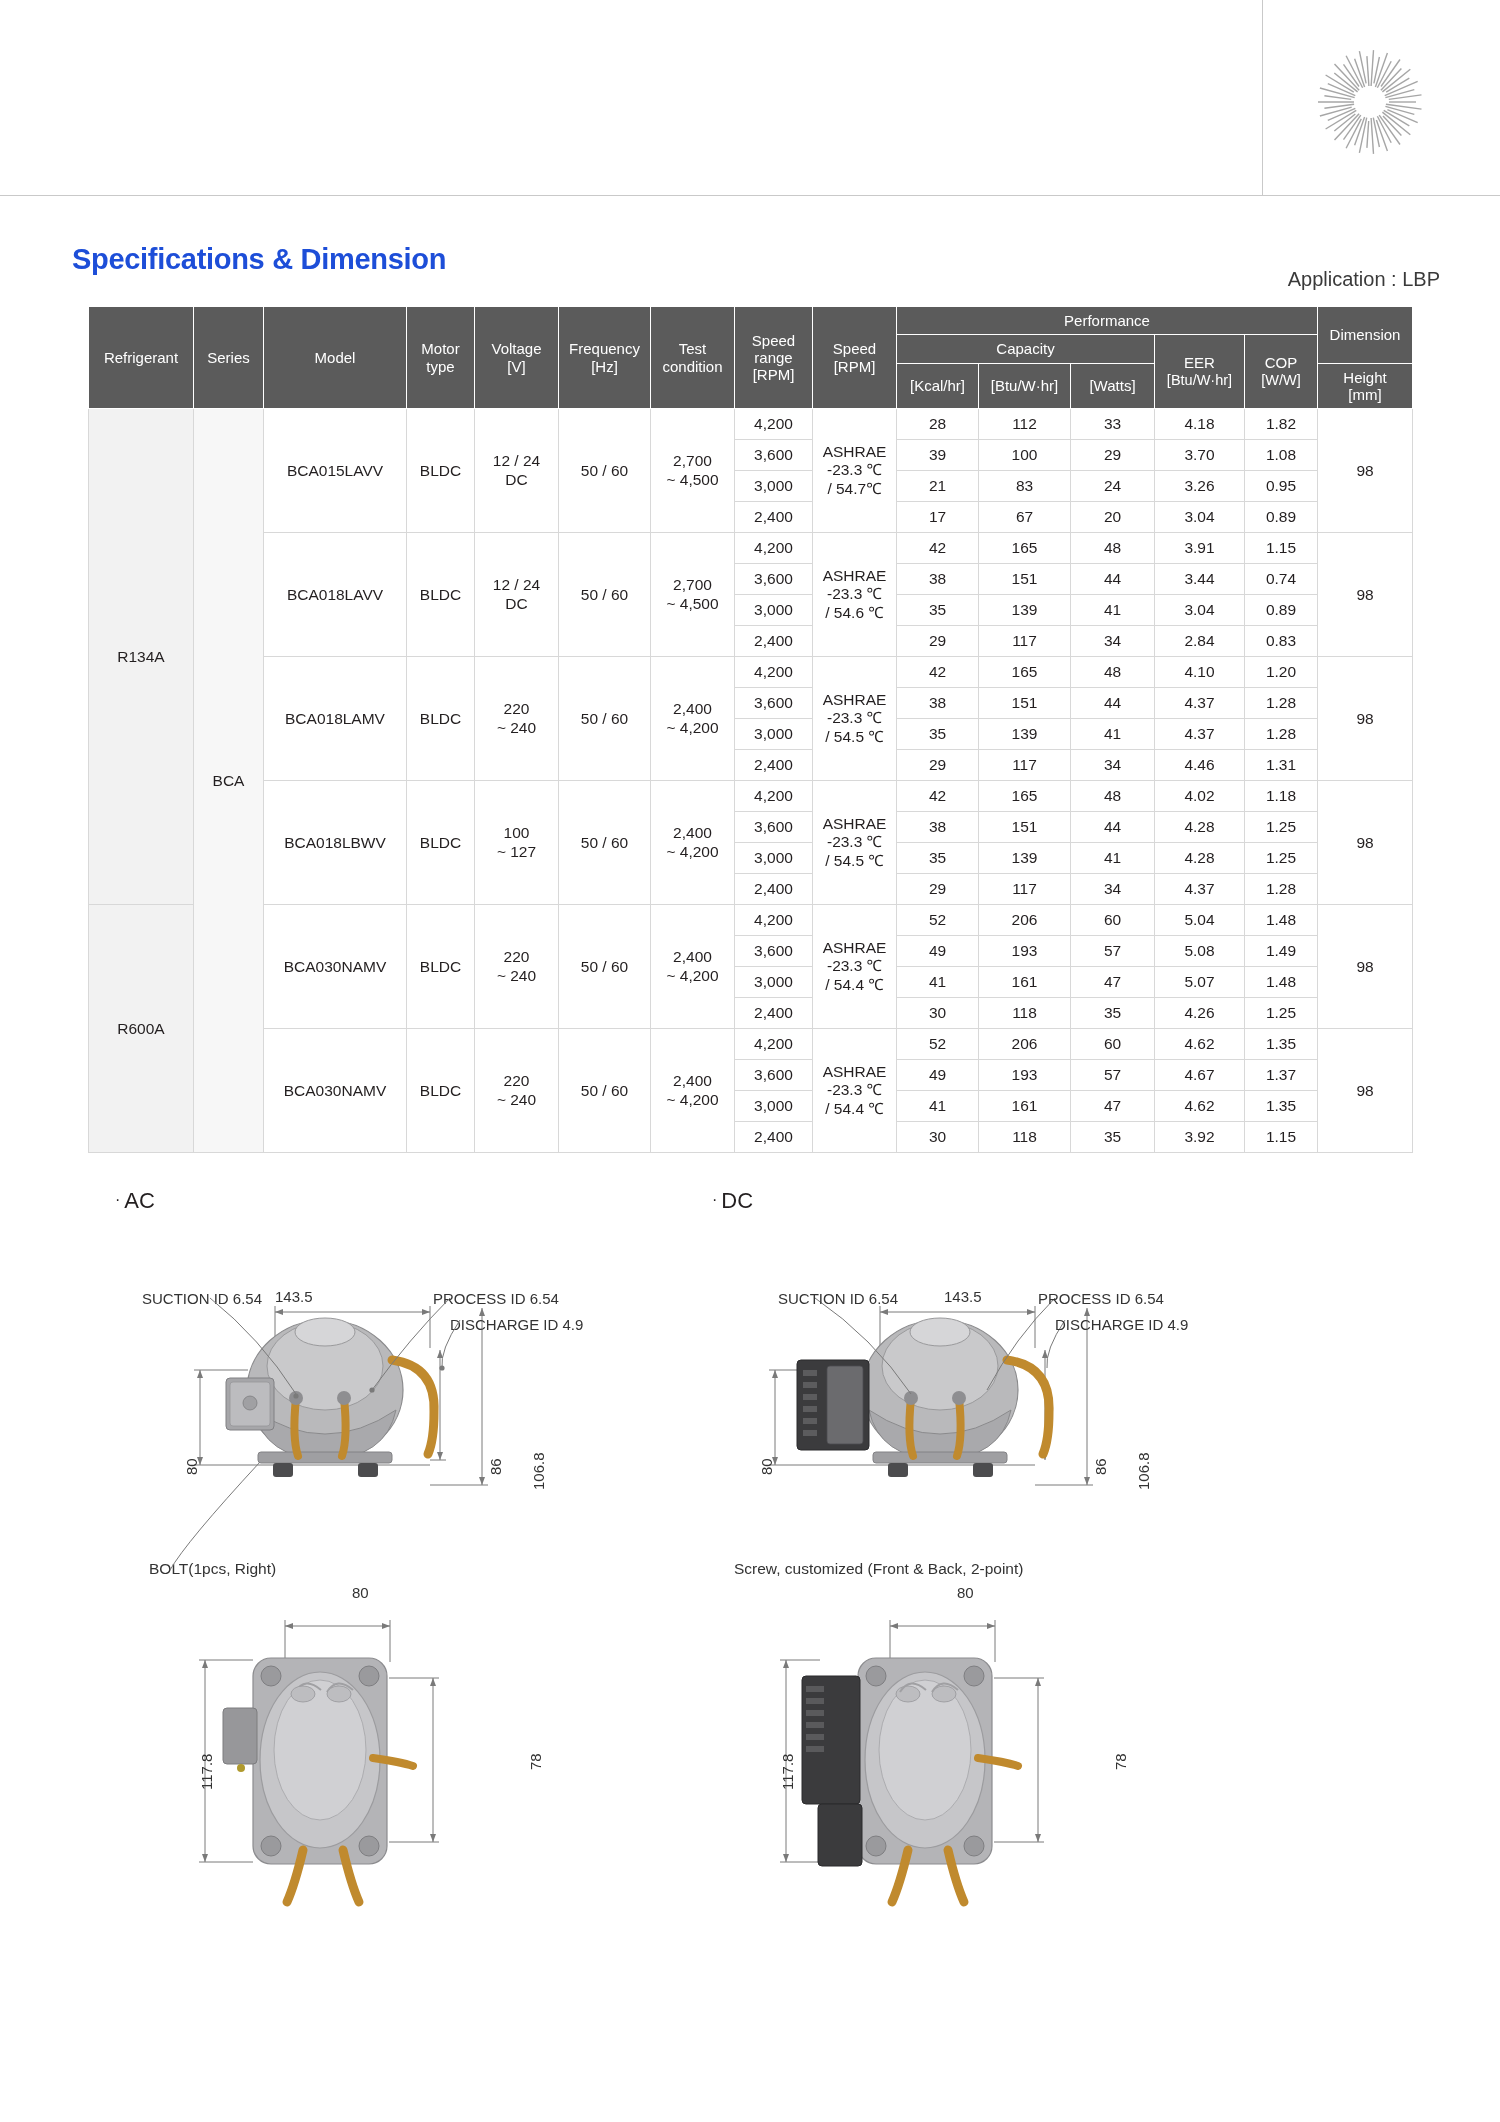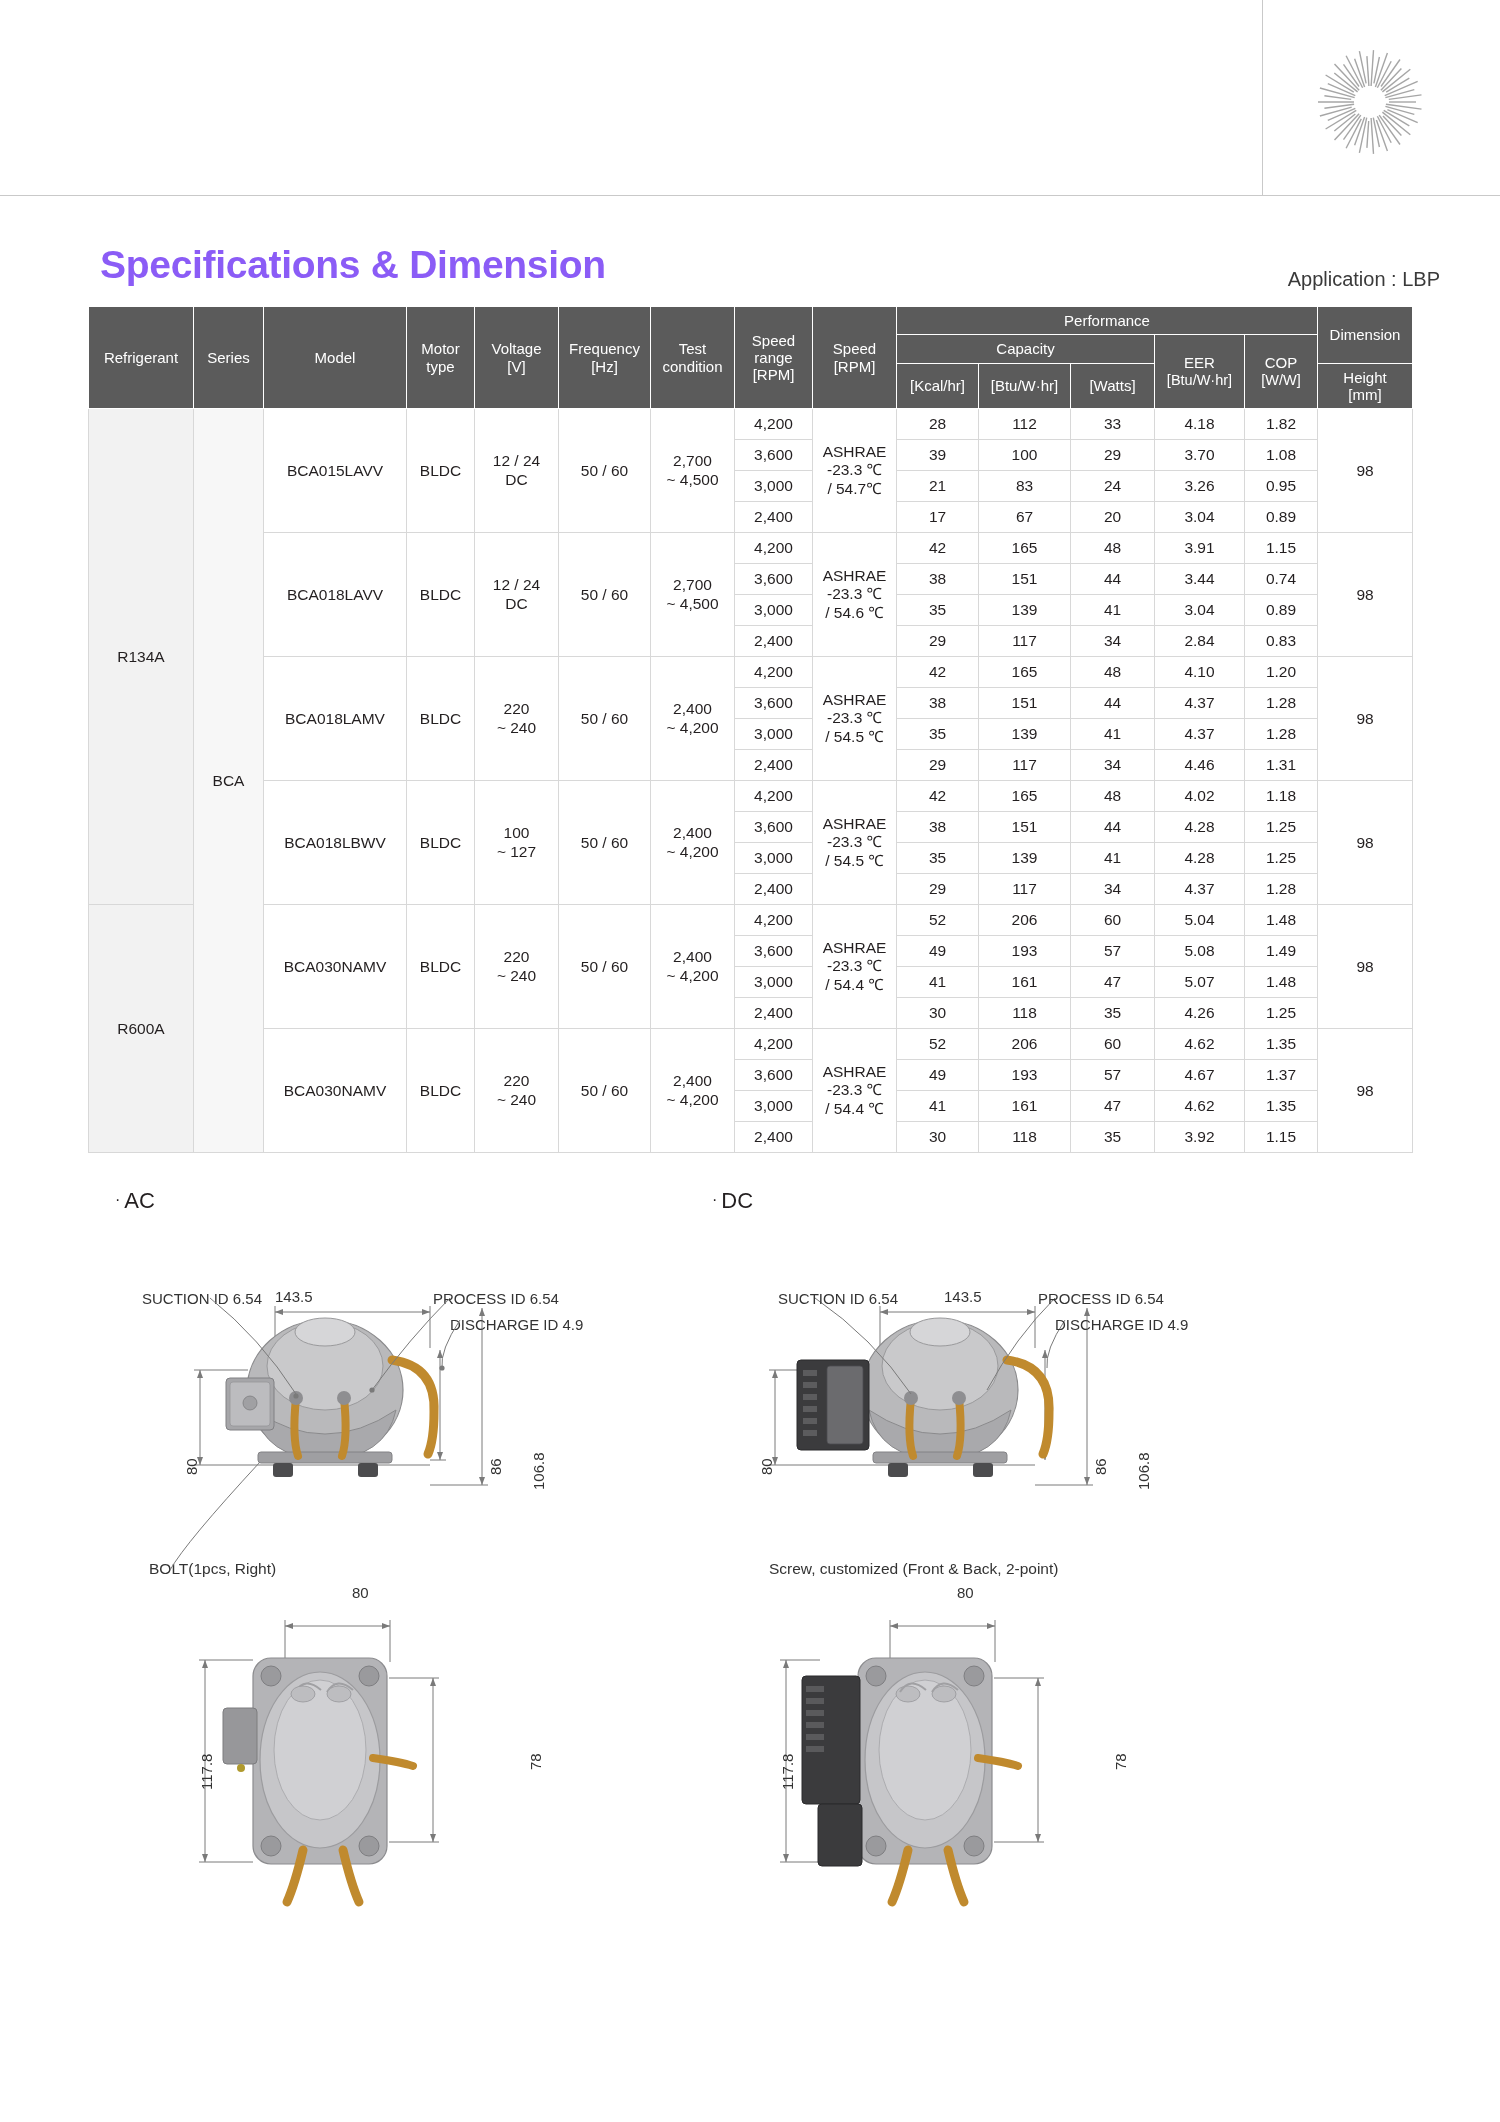--- a/index.html
+++ b/index.html
@@ -37,26 +37,26 @@
     position: absolute;
     left: 1310px;
     top: 42px;
     width: 120px;
     height: 120px;
   }
 
   
   .page-title {
     position: absolute;
-    left: 100px;
+    left: 72px;
     top: 243px;
-    font-size: 39px;
+    font-size: 29px;
     font-weight: bold;
     letter-spacing: -0.3px;
-    color: #8b5cf6;
+    color: #1d4ed8;
   }
   .application-note {
     position: absolute;
     right: 60px;
     top: 268px;
     font-size: 20px;
     color: #3a3a3a;
   }
 
   
@@ -637,21 +637,21 @@
   </g>
 </svg>
 
 <div class="dimtext" style="left:778px; top:1290px;">SUCTION ID 6.54</div>
 <div class="dimtext" style="left:1038px; top:1290px;">PROCESS ID 6.54</div>
 <div class="dimtext" style="left:1055px; top:1316px;">DISCHARGE ID 4.9</div>
 <div class="dimtext" style="left:944px; top:1288px;">143.5</div>
 <div class="dimtext rot" style="left:758px; top:1475px;">80</div>
 <div class="dimtext rot" style="left:1092px; top:1475px;">86</div>
 <div class="dimtext rot" style="left:1135px; top:1490px;">106.8</div>
-<div class="callout" style="left:769px; top:1560px;">Screw, customized (Front &amp; Back, 2-point)</div>
+<div class="callout" style="left:734px; top:1560px;">Screw, customized (Front &amp; Back, 2-point)</div>
 
 <svg class="drawing" style="left:175px; top:1600px;" width="420" height="330" viewBox="0 0 420 330">
   <g stroke="#7a7a7a" stroke-width="1" fill="none">
     <line x1="110" y1="26" x2="215" y2="26"></line>
     <path d="M110 26 l8 -3 v6 z" fill="#7a7a7a" stroke="none"></path>
     <path d="M215 26 l-8 -3 v6 z" fill="#7a7a7a" stroke="none"></path>
     <line x1="110" y1="20" x2="110" y2="62"></line>
     <line x1="215" y1="20" x2="215" y2="62"></line>
     <line x1="30" y1="60" x2="30" y2="262"></line>
     <path d="M30 60 l-3 8 h6 z" fill="#7a7a7a" stroke="none"></path>

